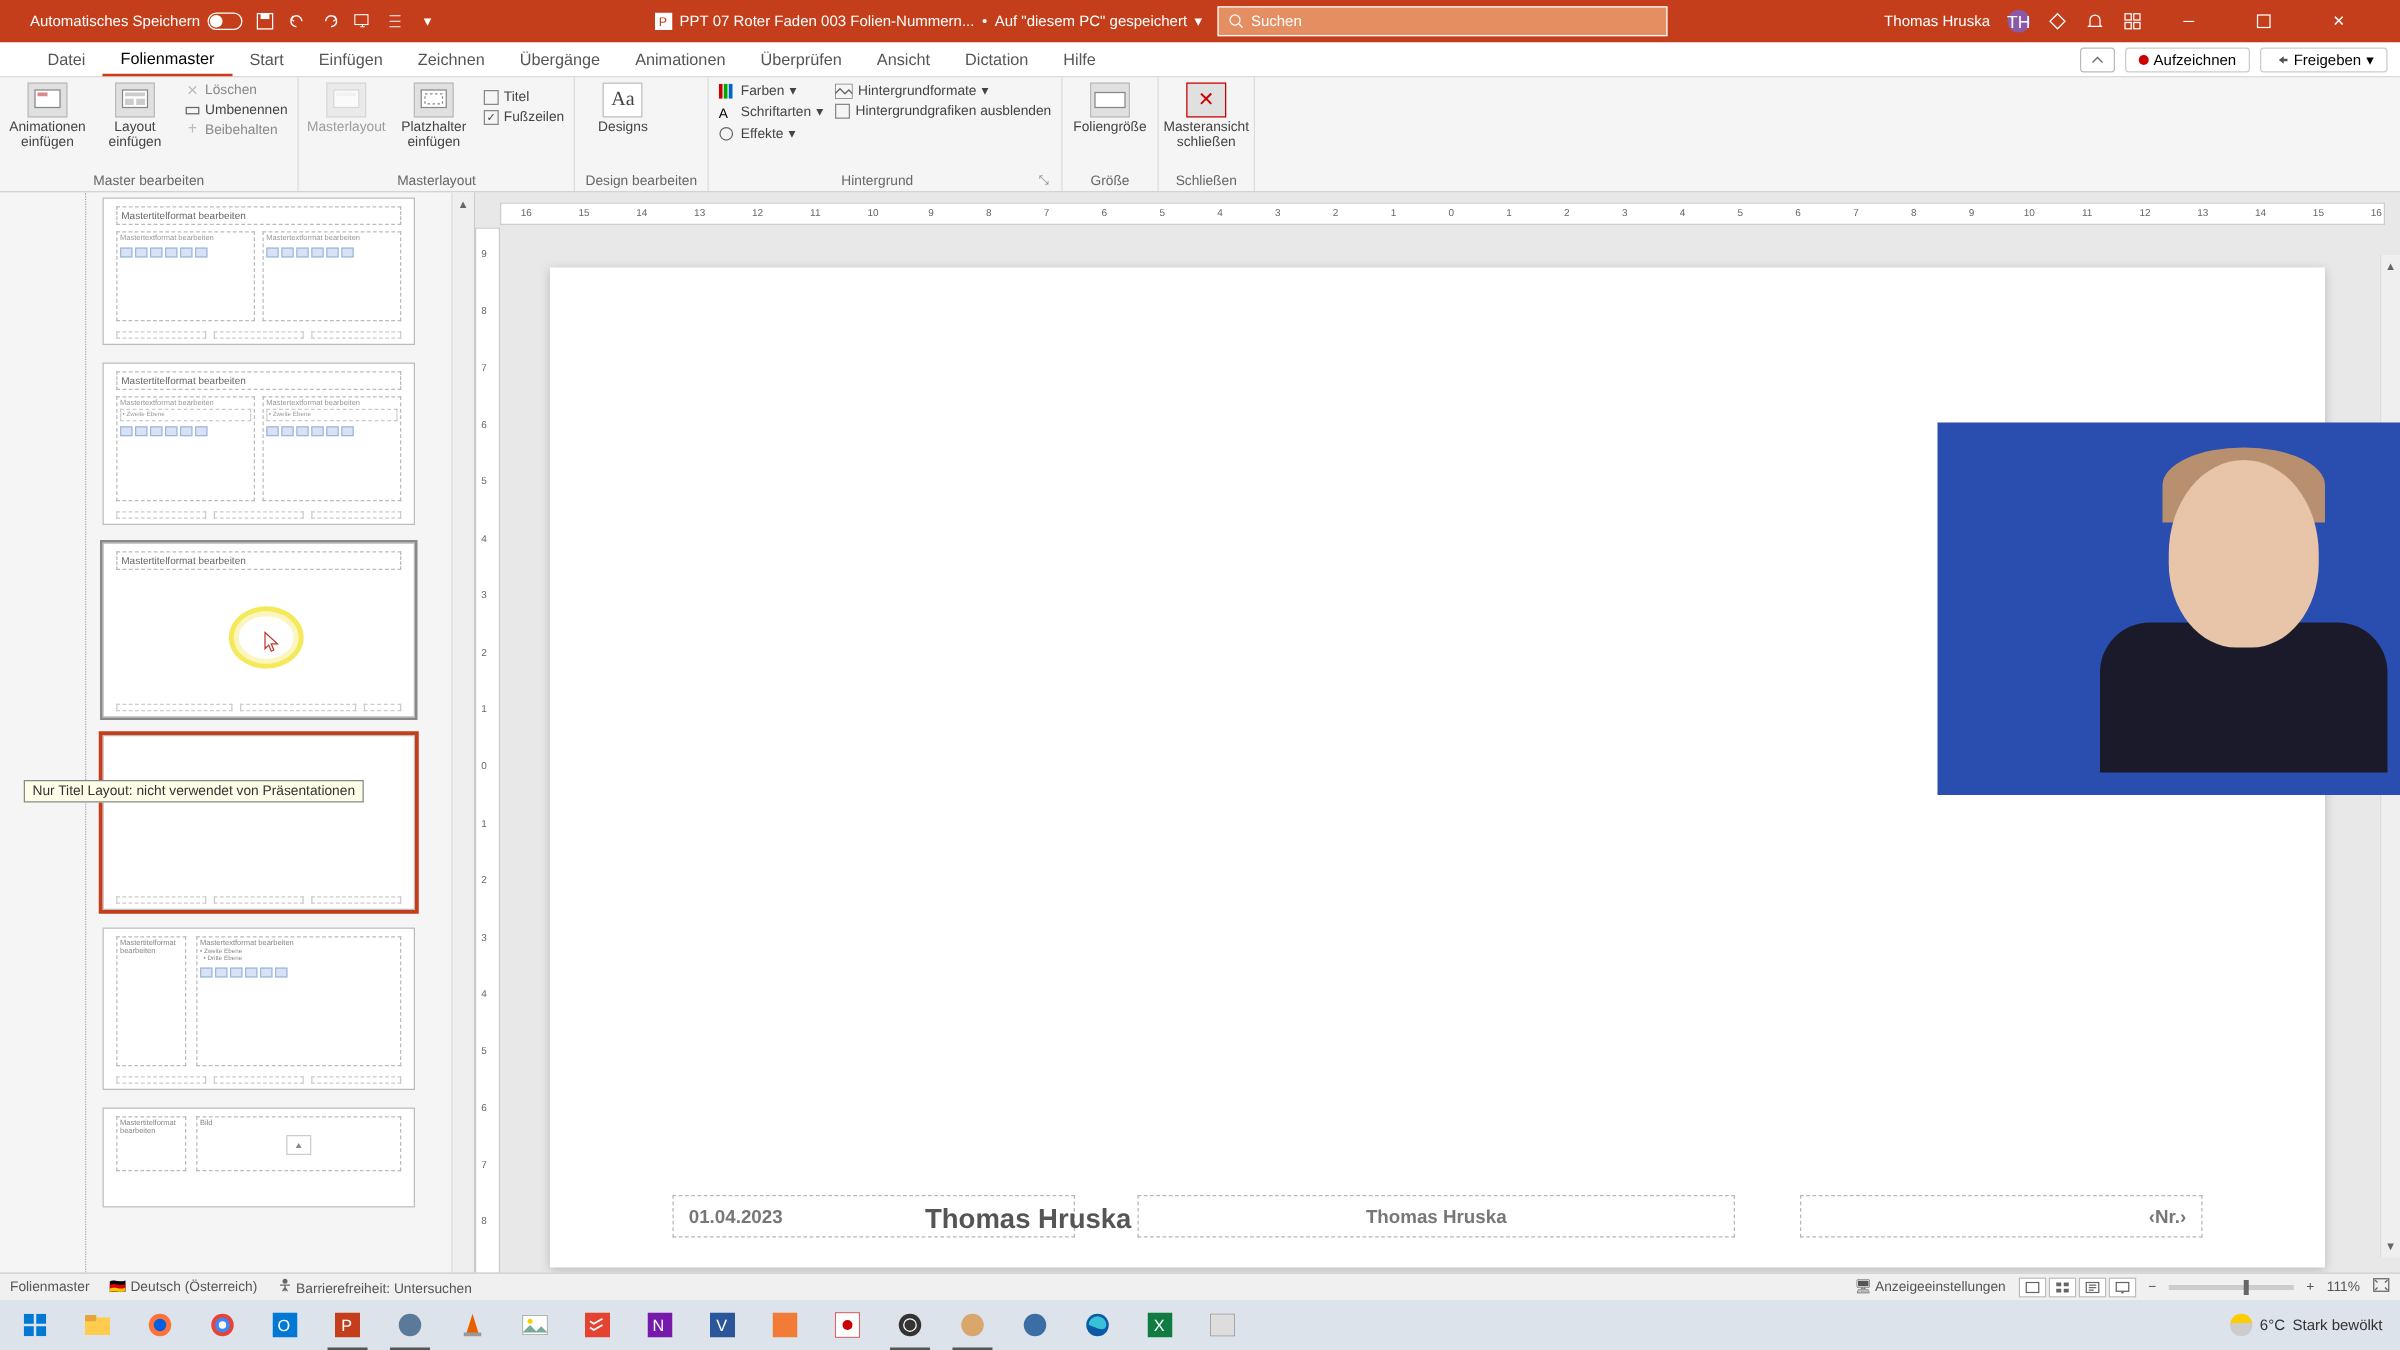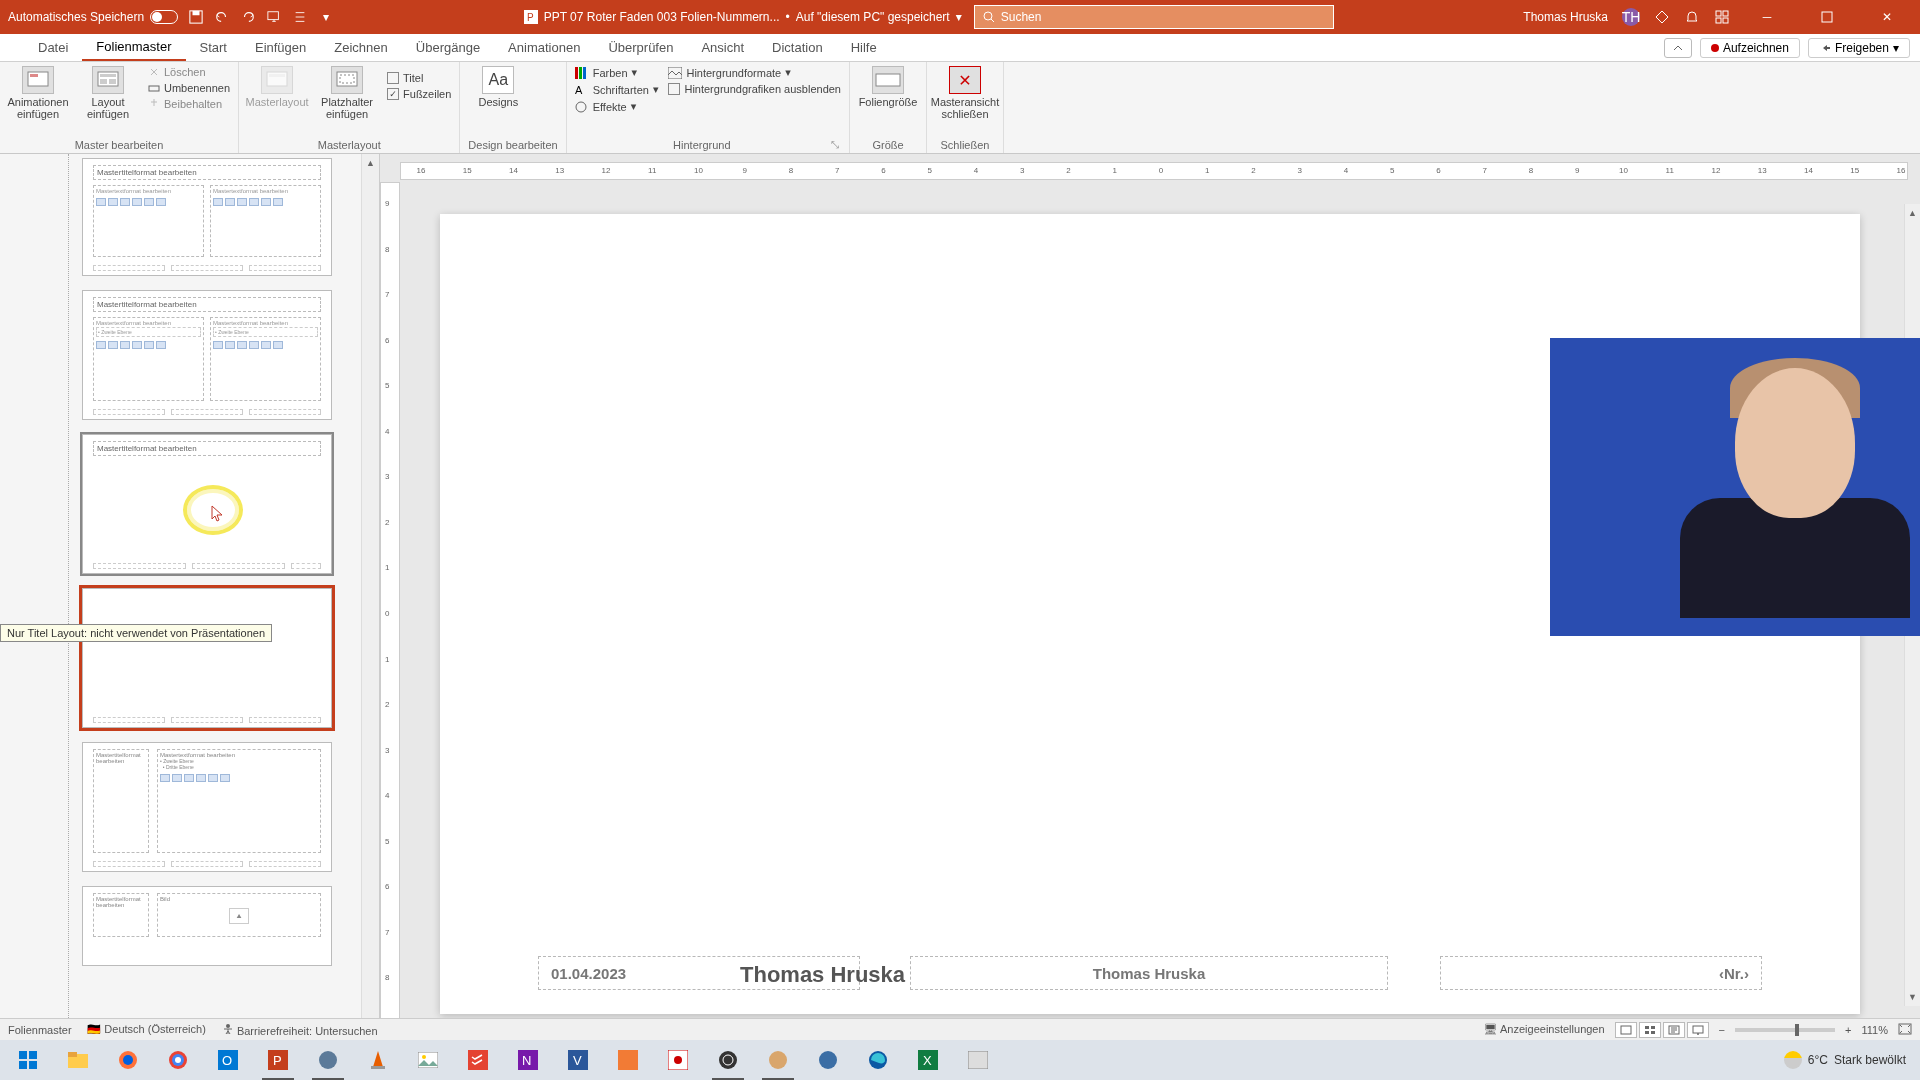--- a/index.html
+++ b/index.html
@@ -1,19 +1,19 @@
 <!DOCTYPE html>
 <html><head>
 <meta charset="utf-8">
 <style>
   * { margin: 0; padding: 0; box-sizing: border-box; font-family: "Segoe UI", sans-serif; }
   body { background: #f0f0f0; overflow: hidden; width: 1920px; height: 1080px; position: relative; }
 
   
-  .titlebar { height: 34px; background: #c43e1c; display: flex; align-items: center; color: #fff; font-size: 12px; padding: 0 4px; }
+  .titlebar { height: 34px; background: #c43e1c; display: flex; align-items: center; color: #fff; font-size: 12px; padding: 0 20px; }
   .titlebar .left { display: flex; align-items: center; gap: 10px; }
   .autosave { display: flex; align-items: center; gap: 6px; margin-left: 4px; }
   .toggle { width: 28px; height: 14px; border: 1px solid #fff; border-radius: 7px; position: relative; }
   .toggle::after { content: ""; position: absolute; left: 1px; top: 1px; width: 10px; height: 10px; background: #fff; border-radius: 50%; }
   .qat-icon { width: 16px; height: 16px; display: flex; align-items: center; justify-content: center; }
   .titlebar-center { flex: 1; display: flex; align-items: center; justify-content: center; gap: 12px; }
   .doc-title { display: flex; align-items: center; gap: 6px; }
   .search-box { width: 360px; height: 24px; background: #e58e61; border: 1px solid #fff; display: flex; align-items: center; padding: 0 8px; gap: 6px; color: #fff; }
   .titlebar-right { display: flex; align-items: center; gap: 14px; margin-right: 6px; }
   .tb-icon { width: 16px; height: 16px; display:flex; align-items:center; justify-content:center;}
@@ -306,21 +306,21 @@
           </div>
       </div>
     </div>
     <div class="rgroup-label">Masterlayout</div>
   </div>
 
   <div class="rgroup">
     <div class="rgroup-body">
       <div class="big-btn">
         <div class="icon-box" style="background:#fff">
-            <span style="font-size:16px;font-family:Liberation Sans, sans-serif">Aa</span>
+            <span style="font-size:16px;font-family:Liberation Serif, serif">Aa</span>
           </div>
         <span>Designs</span>
       </div>
     </div>
     <div class="rgroup-label">Design bearbeiten</div>
   </div>
 
   <div class="rgroup">
     <div class="rgroup-body">
       <div class="small-lines">
@@ -492,21 +492,21 @@
             <div></div>
           </div>
       </div>
 
       <div class="thumb" style="height:80px">
         <div style="position:absolute; top:6px; left:10px; width:56px; height:44px; border:1px dashed #bbb; font-size:6px; padding:2px; color:#888">Mastertitelformat bearbeiten</div>
         <div style="position:absolute; top:6px; left:74px; right:10px; height:44px; border:1px dashed #bbb; font-size:6px; padding:2px; color:#888">Bild<div style="width:20px;height:16px;border:1px solid #ccc;margin:6px auto;display:flex;align-items:center;justify-content:center">⛰</div></div>
       </div>
     </div>
 
-    <div class="tooltip-box" style="left:0; top:470px">Nur Titel Layout: nicht verwendet von Präsentationen</div>
+    <div class="tooltip-box" style="left:19px; top:470px">Nur Titel Layout: nicht verwendet von Präsentationen</div>
 
     <div class="thumb-sb">
       <div class="sb-arrow">▲</div>
       <div class="sb-arrow">▼</div>
     </div>
   </div>
 
   <div class="slide-area">
     <div class="vruler">
         <div class="num" style="top: 20px;">9</div>

